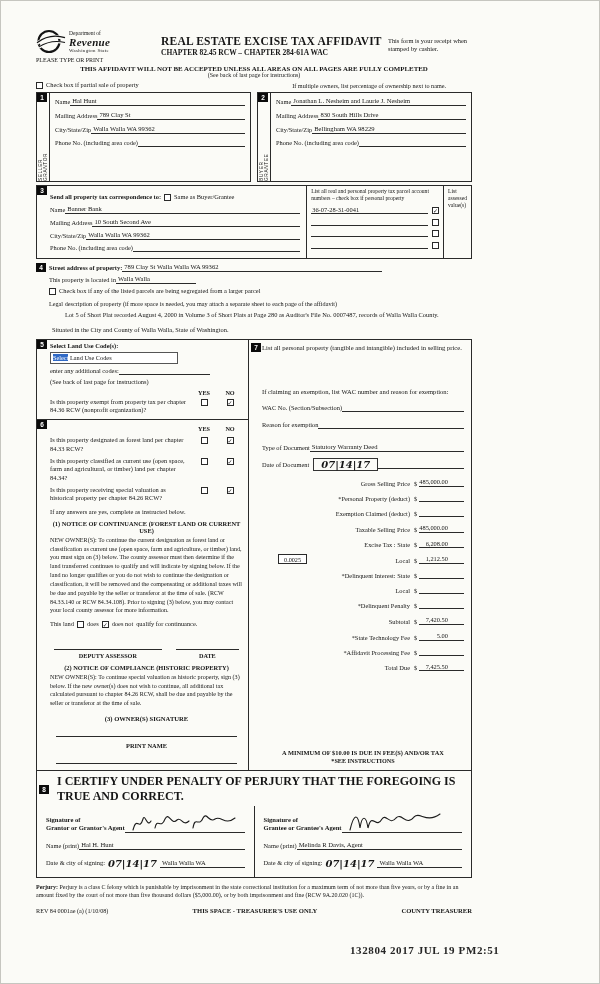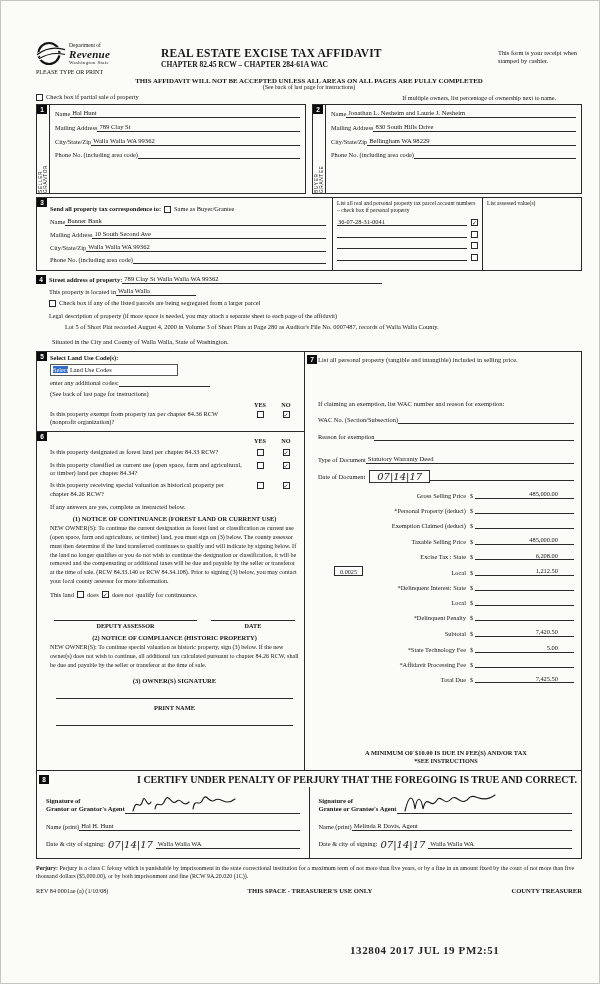--- a/index.html
+++ b/index.html
@@ -1,28 +1,28 @@
 <!DOCTYPE html>
 <html><head>
 <meta charset="utf-8">
 <style>
   * { box-sizing:border-box; margin:0; padding:0; }
   body { width:600px; background:#d8d8d3; font-family:"Liberation Serif", serif; color:#161616; }
   .page { position:relative; width:600px; height:984px; background:#fbfbf7; box-shadow:inset 0 0 0 1px #c6c6c0; overflow:hidden; }
-  .content { position:absolute; left:36px; top:40px; width:546px; }
+  .content { position:absolute; left:36px; top:28px; width:436px; }
   .b { font-weight:bold; }
   .lbl { font-size:6.4px; line-height:1.25; white-space:nowrap; }
   .val { font-size:6.6px; padding:0 2px; line-height:1.2; }
   .fr { display:flex; align-items:flex-end; }
   .ul { border-bottom:1px solid #2a2a2a; }
   .fill { flex:1; min-width:0; }
   .cb { flex:0 0 auto; display:inline-block; width:7px; height:7px; border:1px solid #2a2a2a; font-size:6px; line-height:6px; text-align:center; background:#fff; overflow:hidden; }
   .badge { display:inline-block; width:10px; height:9px; background:#0b0b0b; color:#fff; font-family:"Liberation Sans",sans-serif; font-size:6.5px; font-weight:bold; text-align:center; line-height:9px; }
   .abs { position:absolute; left:0; top:0; }
-  .hand { font-family:"DejaVu Serif", serif; font-style:italic; font-weight:normal; }
+  .hand { font-family:"DejaVu Serif", serif; font-style:italic; font-weight:bold; }
 
   
   .header-row { display:flex; align-items:flex-start; }
   .logo-col { width:125px; }
   .logo { display:flex; align-items:center; gap:3px; }
   .lt1 { font-size:5.5px; }
   .lt2 { font-size:11px; font-weight:bold; font-style:italic; letter-spacing:.3px; }
   .lt3 { font-size:4.8px; letter-spacing:.4px; }
   .please-type { font-size:6px; margin-top:2px; }
   .title-col { flex:1; padding-top:7px; }
@@ -107,21 +107,21 @@
   .dollar { font-size:6.4px; margin:0 2px 0 4px; }
   .mline { flex:1; border-bottom:1px solid #2a2a2a; font-size:6.4px; text-align:right; padding-right:16px; min-height:8px; line-height:1.2; }
   .mbox { position:absolute; left:16px; bottom:0; border:1px solid #2a2a2a; font-size:6.2px; padding:0.5px 5px; background:#fff; }
   .min-note { font-size:6.4px; font-weight:bold; text-align:center; margin-top:auto; padding-top:10px; }
   .see-instr { font-size:6.2px; font-weight:bold; text-align:center; margin-top:1px; }
 
   
   .sec8 { border:1px solid #2a2a2a; border-top:none; }
   .s8-head { display:flex; align-items:center; padding:3px 4px 2px 2px; }
   .s8-head .badge { margin-right:8px; }
-  .certify { flex:1; text-align:right; font-size:10px; font-weight:bold; }
+  .certify { flex:1; text-align:left; font-size:12px; font-weight:bold; }
   .s8-cols { display:flex; }
   .s8-col { flex:1; padding:5px 9px 8px 9px; }
   .s8-col + .s8-col { border-left:1px solid #2a2a2a; }
   .sig-label { font-size:6.6px; font-weight:bold; line-height:1.3; white-space:nowrap; }
   .sigrow { display:flex; align-items:flex-end; }
   .sigspace { height:22px; position:relative; }
   .signature-svg { position:absolute; left:4px; bottom:-3px; }
   .s8-col .datarow { margin-top:8px; }
 
   

